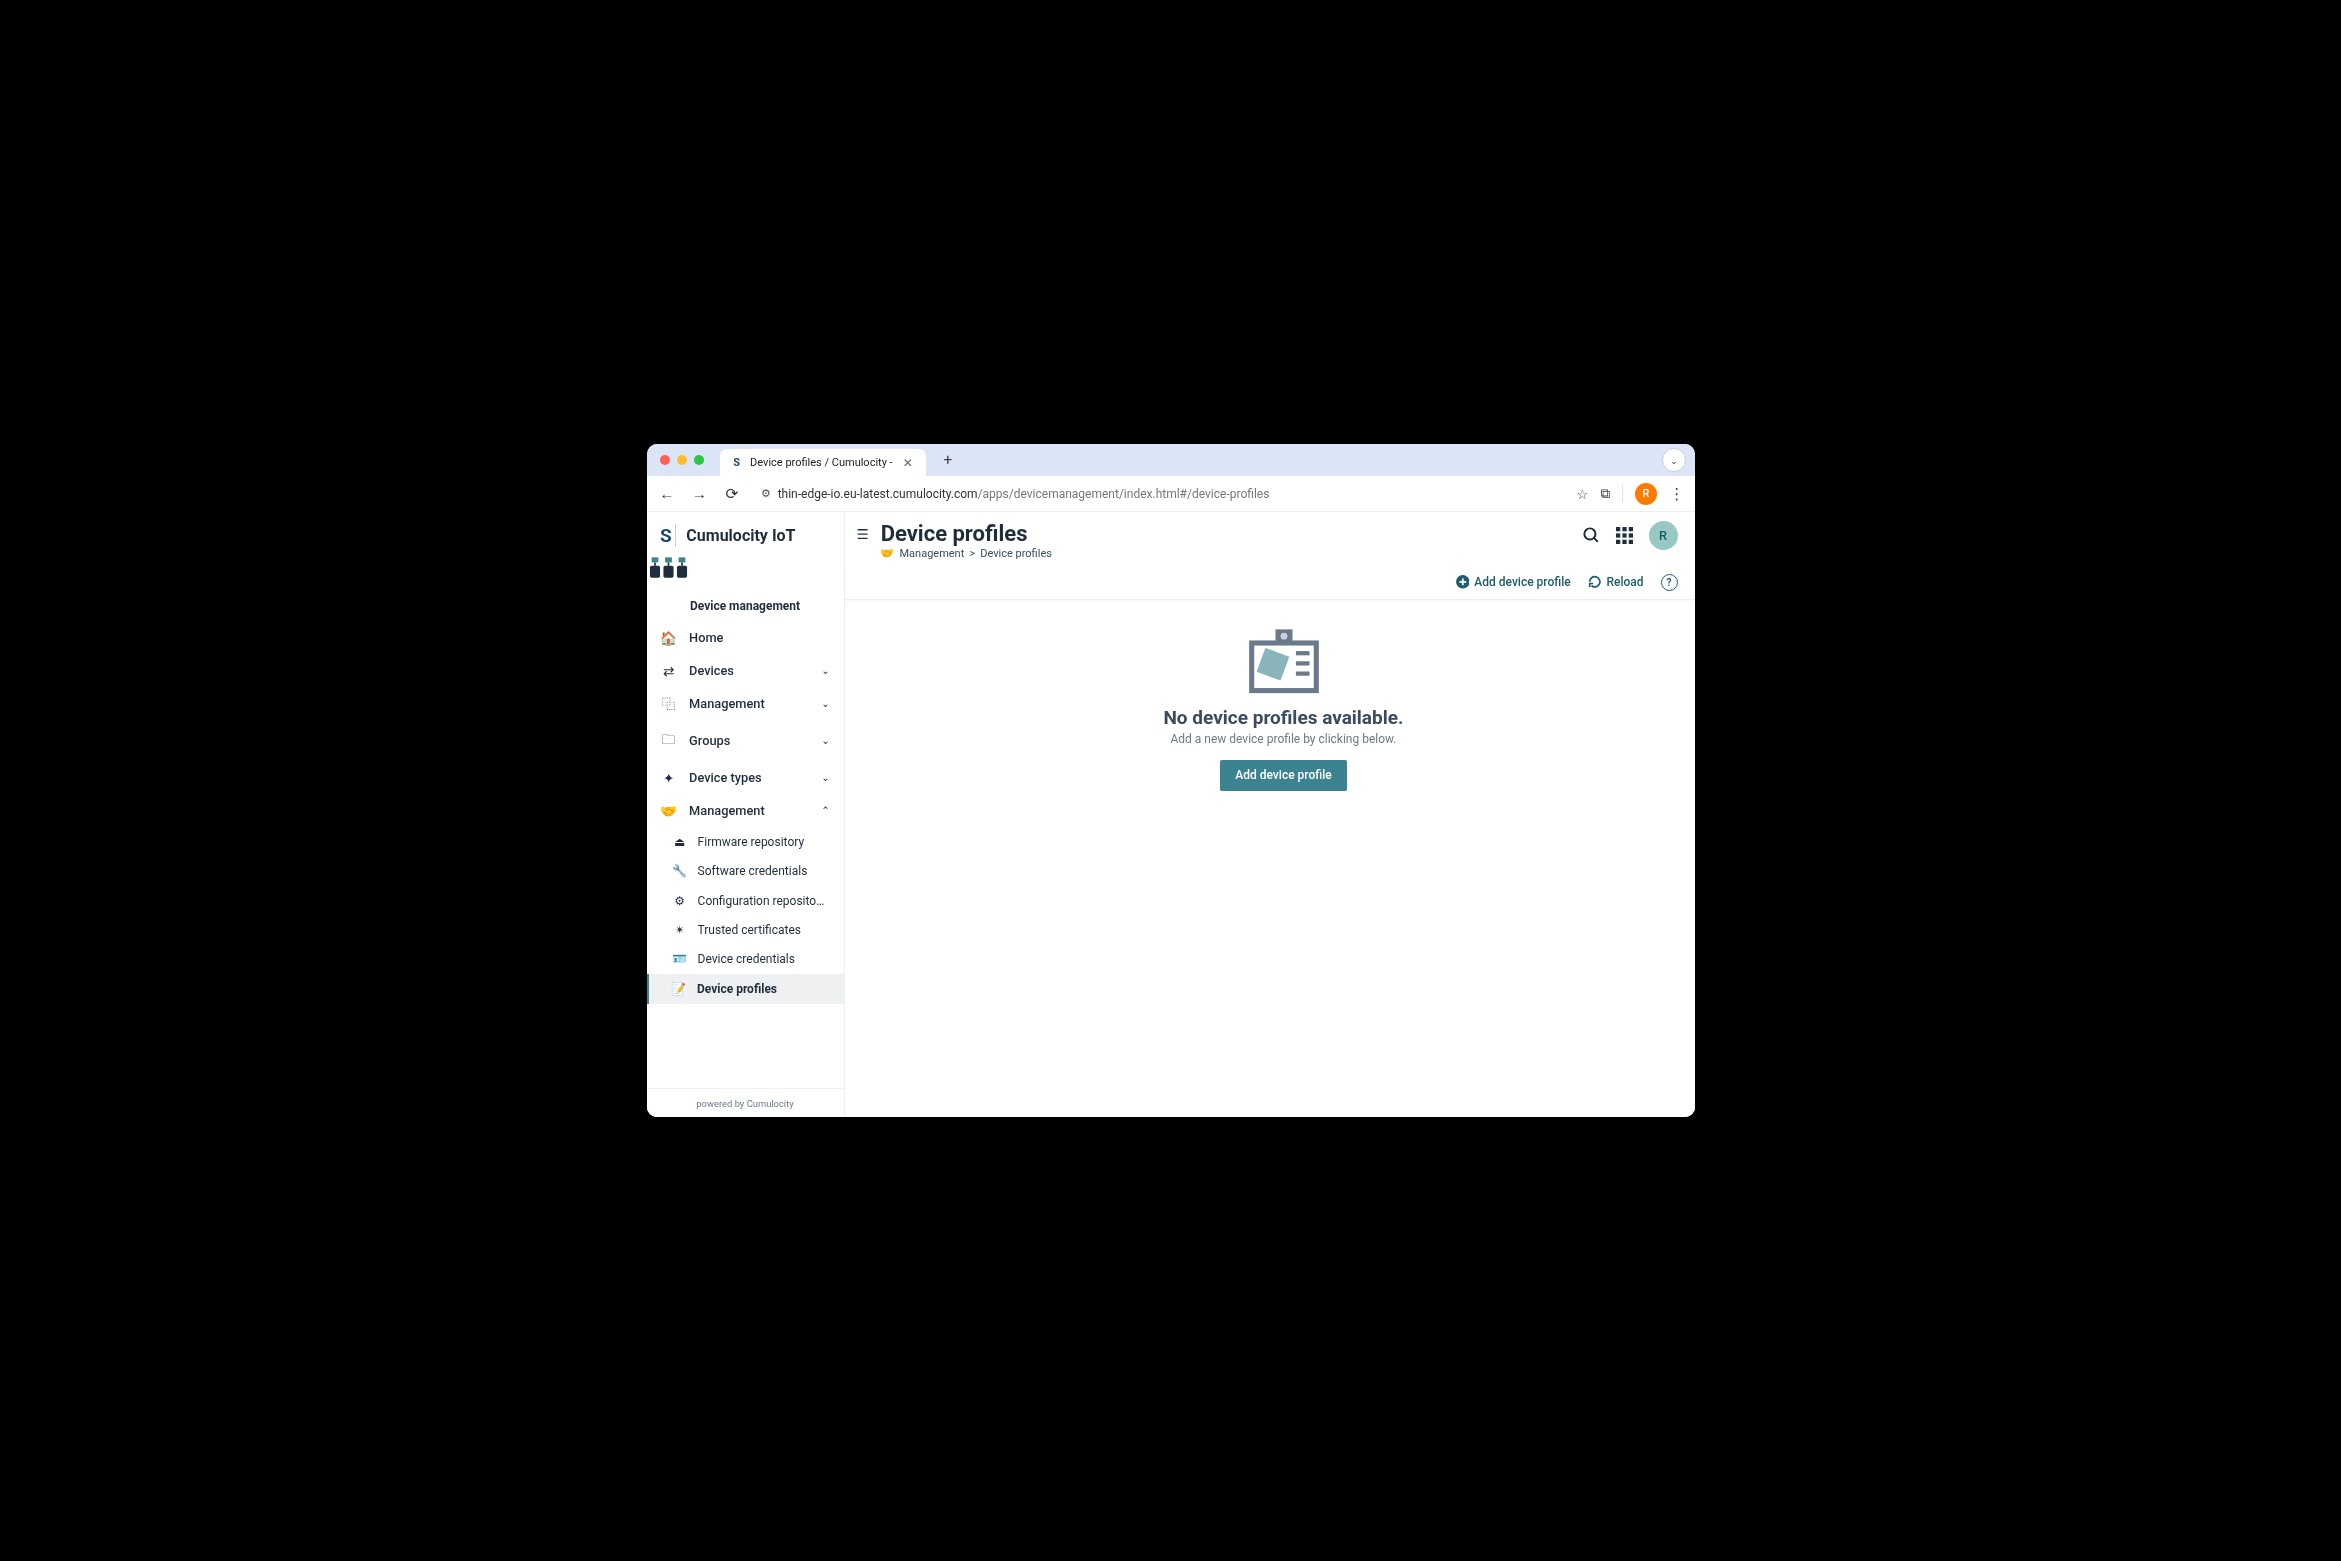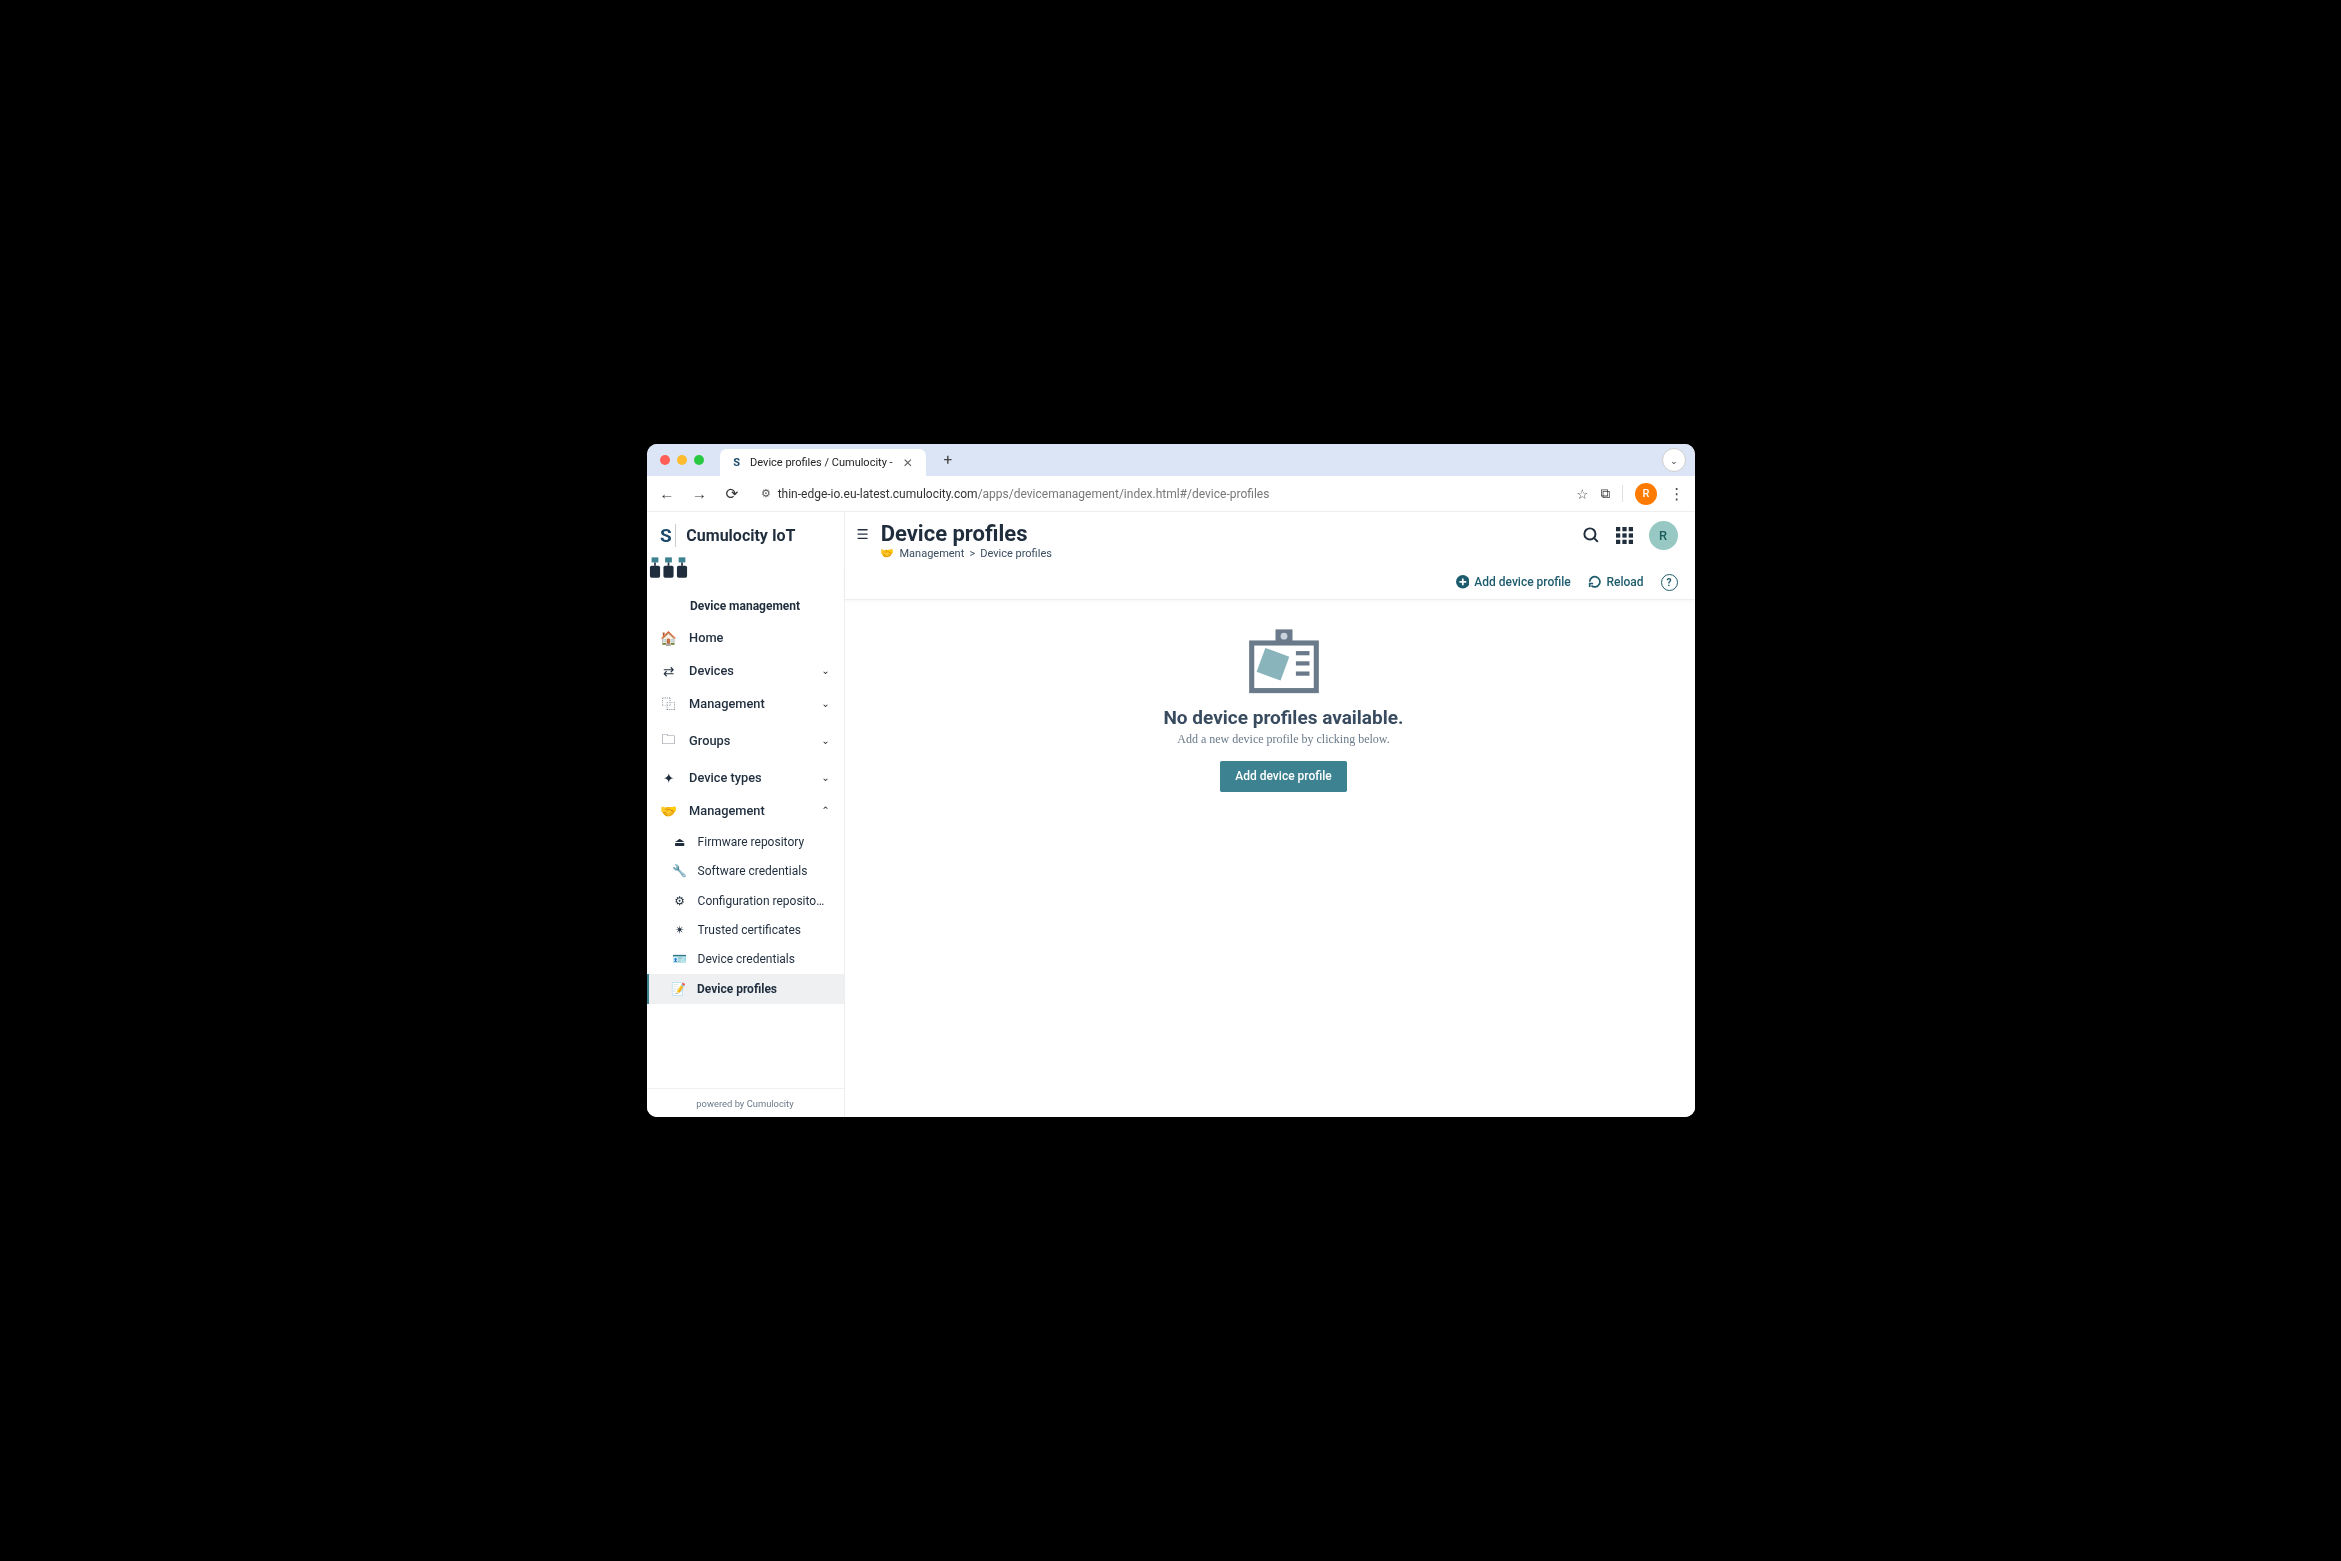--- a/index.html
+++ b/index.html
@@ -52,21 +52,21 @@
 .breadcrumb { font-size: 11px; color: #394c5f; display: flex; align-items: center; gap: 5.1px; margin-top: 1.7px; }
 .header-actions { display: flex; align-items: center; gap: 15.3px; }
 .header-action-btn { font-size: 19px; color: #1f2d3d; cursor: pointer; }
 .header-avatar { width: 29px; height: 29px; border-radius: 50%; background: #97c8c3; color: #1d5c5c; display: flex; align-items: center; justify-content: center; font-size: 12.8px; font-weight: 500; }
 .toolbar { display: flex; justify-content: flex-end; align-items: center; gap: 17px; padding: 6.8px 17px 8.5px 17px; font-size: 12px; color: #1d5c6c; border-bottom: 0.9px solid #eee; box-shadow: 0 1.7px 3.4px rgba(0,0,0,0.04); }
 .toolbar-link { display: flex; align-items: center; gap: 5.1px; color: #1d5c6c; cursor: pointer; font-weight: 500; }
 .toolbar-help { width: 17px; height: 17px; border: 1.7px solid #1d5c6c; border-radius: 50%; display: flex; align-items: center; justify-content: center; font-size: 10.2px; font-weight: bold; cursor: pointer; }
 .empty-state { flex: 1; display: flex; flex-direction: column; align-items: center; padding-top: 25.6px; padding-left: 28px; }
 .empty-illustration { width: 72px; height: 68px; margin-bottom: 12px; }
 .empty-title { font-size: 19px; font-weight: 700; color: #394c5f; margin-bottom: 3.4px; }
-.empty-subtitle { font-size: 12px; color: #6a7a8a; margin-bottom: 13.6px; font-family: Liberation Serif, serif; }
+.empty-subtitle { font-size: 12px; color: #6a7a8a; margin-bottom: 13.6px; }
 .primary-btn { background: #3c8290; color: #fff; border: none; padding: 8.5px 15.3px; font-size: 12px; font-weight: 500; cursor: pointer; border-radius: 1.7px; }
 svg { display: block; }
 </style>
 </head>
 <body>
 
 <div class="browser-window">
 
   <div class="browser-chrome">
     <div class="tab-bar">

